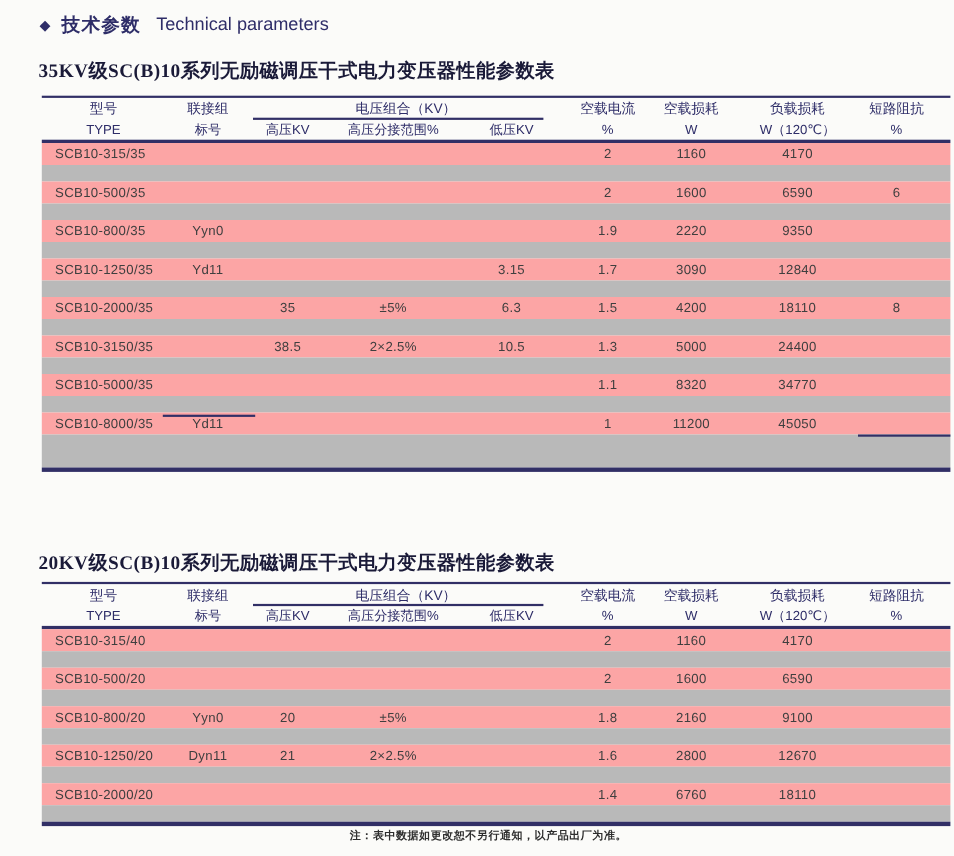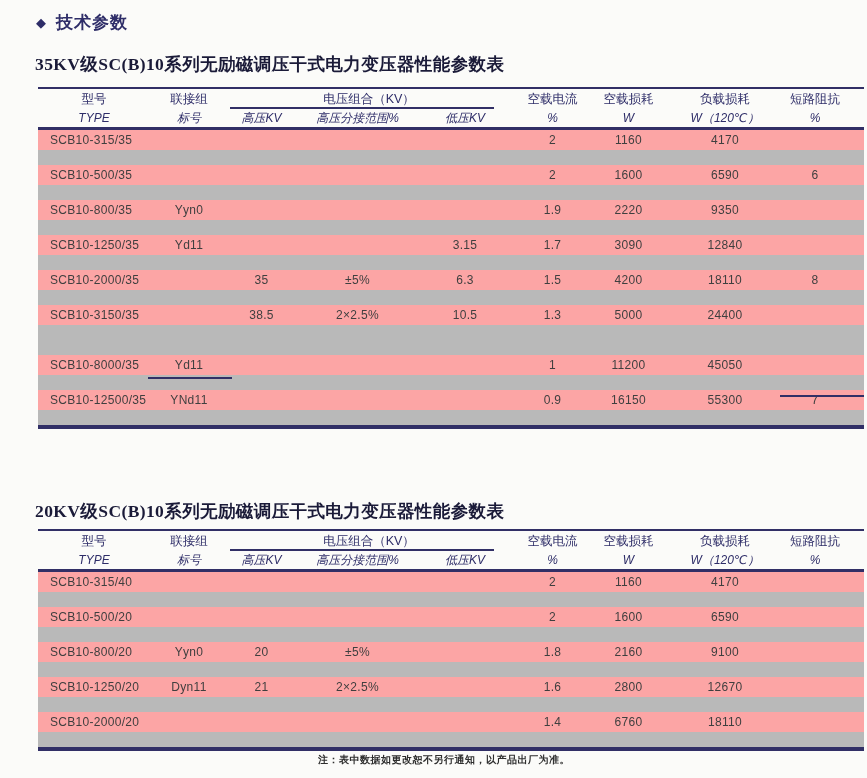--- a/index.html
+++ b/index.html
@@ -38,21 +38,21 @@
   .tline.top{height:2px;}
   .tline.mid{height:3px;}
   .tline.bot{height:4px;}
   .grid{display:grid;grid-template-columns:112px 78px 67px 125px 90px 85px 67px 126px 54px 22px;}
   .thead-a{height:20px;text-align:right;}
   .thead-b{height:18px;}
   .hcell{
     display:flex;align-items:center;justify-content:center;
     color:var(--navy);font-size:12.5px;white-space:nowrap;
   }
-  .thead-b .hcell{font-size:12px;font-style:italic;}
+  .thead-b .hcell{font-size:12px;}
   .hgroup{position:relative;}
   .hgroup::after{
     content:"";position:absolute;left:2px;right:16px;bottom:0;height:2px;background:var(--line);
   }
   .trow{height:20px;background:#fca5a5;}
   .dcell{
     display:flex;align-items:flex-start;justify-content:center;
     padding-top:3px;font-size:12px;color:var(--text);white-space:nowrap;letter-spacing:0.3px;
   }
   .dcell.c-type{justify-content:flex-start;padding-left:12px;}
@@ -66,20 +66,21 @@
     text-align:center;padding-right:14px;box-sizing:border-box;
     font-size:10px;font-weight:600;color:#2e2e2e;letter-spacing:0.5px;
   }
 </style>
 </head>
 <body>
 
 <div class="sec-header">
   <span class="diamond">◆</span>
   <span class="zh">技术参数</span>
+  <span class="en">Technical parameters</span>
 </div>
 
 <div class="tbl-title" id="title-0">35KV级SC(B)10系列无励磁调压干式电力变压器性能参数表</div>
 
 <div class="ptable" id="table-0">
   <div class="tline top"></div>
   <div class="thead-a grid">
       <div class="hcell">型号</div>
       <div class="hcell">联接组</div>
       <div class="hcell hgroup" style="grid-column: span 3;">电压组合（KV）</div>
@@ -166,44 +167,44 @@
         <div class="dcell c-group"></div>
         <div class="dcell c-hv">38.5</div>
         <div class="dcell c-tap">2×2.5%</div>
         <div class="dcell c-lv">10.5</div>
         <div class="dcell c-current">1.3</div>
         <div class="dcell c-noload">5000</div>
         <div class="dcell c-load">24400</div>
         <div class="dcell c-impedance"></div>
       </div>
       <div class="stripe"></div>
+      <div class="trow grid">
+        <div class="dcell c-type">SCB10-5000/35</div>
+        <div class="dcell c-group"></div>
+        <div class="dcell c-hv"></div>
+        <div class="dcell c-tap"></div>
+        <div class="dcell c-lv"></div>
+        <div class="dcell c-current">1.1</div>
+        <div class="dcell c-noload">8320</div>
+        <div class="dcell c-load">34770</div>
+        <div class="dcell c-impedance"></div>
+      </div>
       <div class="stripe"></div>
       <div class="trow grid">
         <div class="dcell c-type">SCB10-8000/35</div>
         <div class="dcell c-group">Yd11</div>
         <div class="dcell c-hv"></div>
         <div class="dcell c-tap"></div>
         <div class="dcell c-lv"></div>
         <div class="dcell c-current">1</div>
         <div class="dcell c-noload">11200</div>
         <div class="dcell c-load">45050</div>
         <div class="dcell c-impedance"></div>
       </div>
       <div class="stripe"></div>
-      <div class="trow grid">
-        <div class="dcell c-type">SCB10-12500/35</div>
-        <div class="dcell c-group">YNd11</div>
-        <div class="dcell c-hv"></div>
-        <div class="dcell c-tap"></div>
-        <div class="dcell c-lv"></div>
-        <div class="dcell c-current">0.9</div>
-        <div class="dcell c-noload">16150</div>
-        <div class="dcell c-load">55300</div>
-        <div class="dcell c-impedance">7</div>
-      </div>
       <div class="stripe"></div>
     </div>
   <div class="tline bot"></div>
   <div class="seg seg-1"></div>
   <div class="seg seg-2"></div>
 </div>
 
 <div class="tbl-title" id="title-1">20KV级SC(B)10系列无励磁调压干式电力变压器性能参数表</div>
 
 <div class="ptable" id="table-1">

